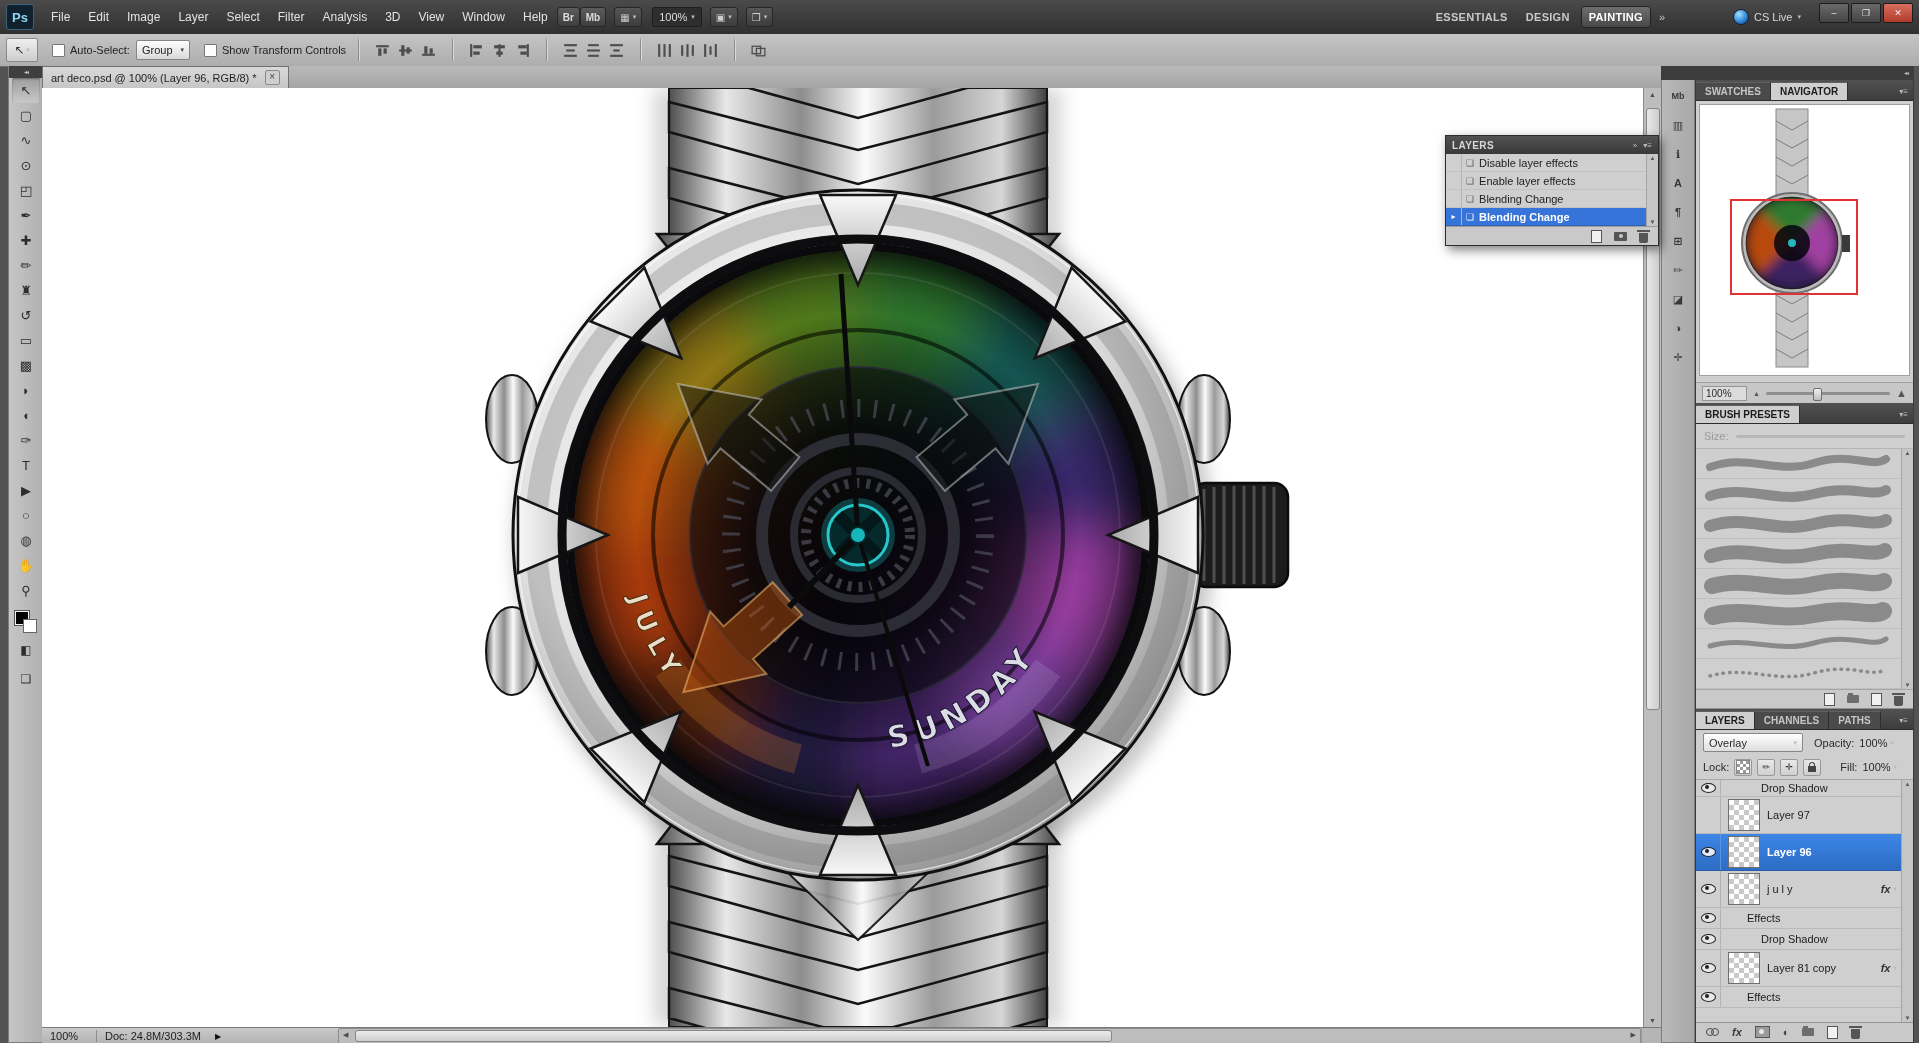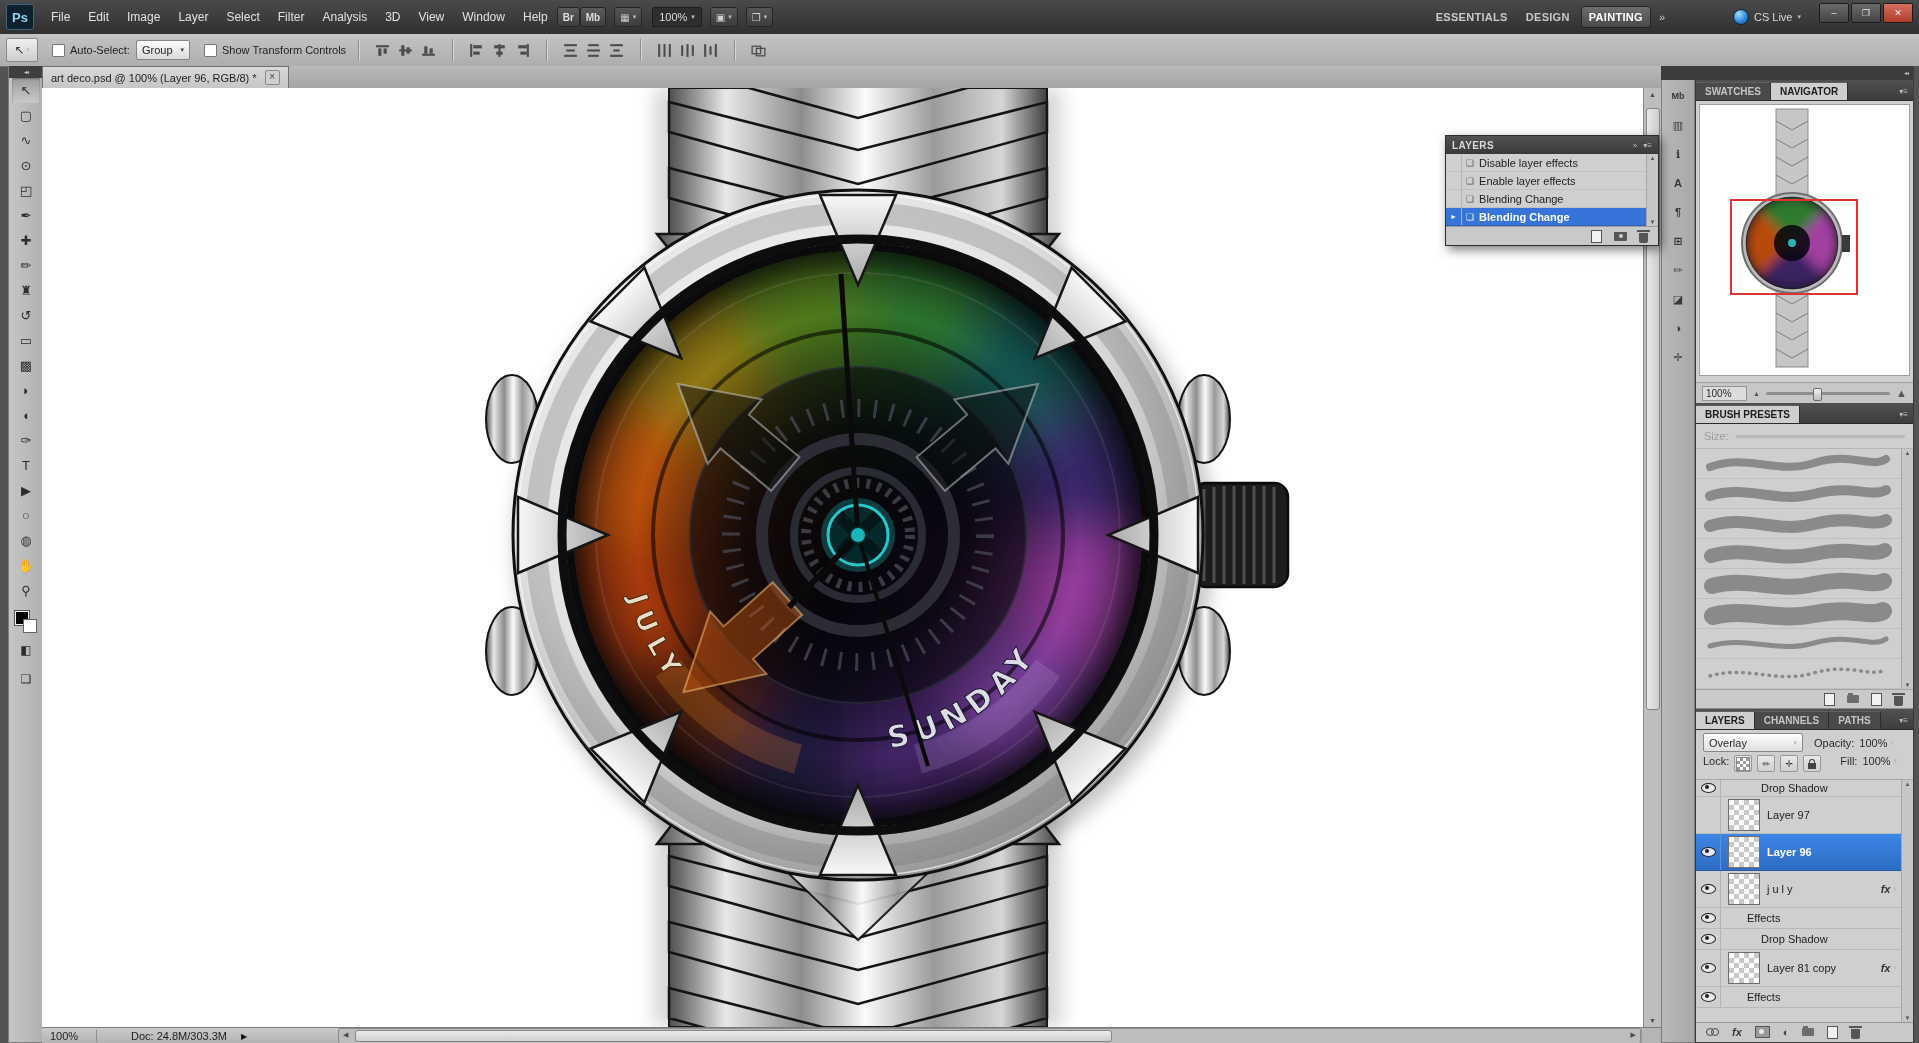--- a/index.html
+++ b/index.html
@@ -52,21 +52,21 @@
   .tabbar{position:absolute;left:0;top:0;width:1763px;height:22px;background:linear-gradient(#b9b9b9,#a5a5a5);border-bottom:1px solid #6d6d6d;display:flex;align-items:flex-end;}
   .doctab{height:21px;margin-left:0;background:linear-gradient(#d9d9d9,#c6c6c6);border:1px solid #717171;border-bottom:none;display:flex;align-items:center;padding:0 8px;font-size:11px;color:#1d1d1d;gap:8px;}
   .tabx{width:13px;height:13px;border:1px solid #8a8a8a;border-radius:2px;background:#cfcfcf;color:#444;font-size:10px;line-height:11px;text-align:center;}
   .viewport{position:absolute;left:0;top:22px;width:1602px;height:939px;background:#ffffff;overflow:hidden;}
   .vscroll{position:absolute;right:0;top:22px;width:17px;height:939px;background:#bdbdbd;border-left:1px solid #8a8a8a;}
   .vthumb{position:absolute;left:2px;top:20px;width:12px;height:600px;background:linear-gradient(90deg,#e9e9e9,#cdcdcd);border:1px solid #868686;border-radius:3px;}
   .sarrow{position:absolute;width:100%;text-align:center;font-size:7px;color:#4c4c4c;}
   .statusbar{position:absolute;left:0;top:961px;width:1619px;height:16px;background:linear-gradient(#c9c9c9,#b2b2b2);border-top:1px solid #7a7a7a;display:flex;align-items:center;font-size:11px;color:#1e1e1e;}
   .st-zoom{margin-left:8px;width:46px;}
   .st-sep{width:1px;height:12px;background:#8e8e8e;margin-right:8px;}
-  .st-doc{margin-left:26px;}
+  .st-doc{}
   .st-fly{margin-left:14px;font-size:8px;color:#111;}
   .hscroll{position:absolute;left:296px;right:20px;top:962px;height:14px;background:#bdbdbd;border:1px solid #8d8d8d;border-radius:2px;}
   .hthumb{position:absolute;left:16px;top:1px;width:58%;height:10px;background:linear-gradient(#ebebeb,#cfcfcf);border:1px solid #868686;border-radius:3px;}
   .harrow{position:absolute;top:2px;font-size:7px;color:#4c4c4c;}
   .corner{position:absolute;right:0;top:961px;width:19px;height:16px;background:#b5b5b5;border-top:1px solid #7a7a7a;border-left:1px solid #9a9a9a;}
 
   
   .hist{position:absolute;left:1445px;top:135px;width:212px;background:#cfcfcf;border:1px solid #2c2c2c;box-shadow:3px 4px 10px rgba(0,0,0,.5);z-index:60;}
   .hist-title{height:18px;background:linear-gradient(#525252,#393939);display:flex;align-items:center;padding:0 6px;gap:6px;}
   .hist-title .t{color:#d8d8d8;font-size:10px;font-weight:bold;letter-spacing:.4px;flex:1;}
@@ -112,21 +112,21 @@
   .bw1 path{stroke-width:8;} .bw2 path{stroke-width:10;} .bw3 path{stroke-width:12;} .bw4 path{stroke-width:14;}
   .bw5 path{stroke-width:16;} .bw6 path{stroke-width:18;} .bw7 path{stroke-width:5;}
   .bw8 path{stroke-width:3.5;stroke-dasharray:.6 6;}
   .bp-scroll{position:absolute;right:0;top:0;bottom:0;width:11px;background:#c6c6c6;border-left:1px solid #a5a5a5;display:flex;flex-direction:column;justify-content:space-between;align-items:center;font-size:6px;color:#555;padding:1px 0;}
   .bp-foot{height:18px;display:flex;align-items:center;justify-content:flex-end;gap:12px;padding:0 10px;background:#c9c9c9;border-bottom:1px solid #8f8f8f;color:#444;}
 
   
   .blendrow{height:25px;display:flex;align-items:center;padding:0 7px;gap:5px;font-size:11px;color:#2a2a2a;}
   .blendbox{width:88px;height:17px;background:linear-gradient(#ffffff,#dedede);border:1px solid #878787;border-radius:2px;display:flex;align-items:center;justify-content:space-between;padding:0 5px;}
   .valbox{display:flex;align-items:center;gap:3px;}
-  .lockrow{height:24px;display:flex;align-items:flex-start;padding:0 7px;gap:5px;font-size:11px;color:#2a2a2a;border-bottom:1px solid #a8a8a8;}
+  .lockrow{height:24px;display:flex;align-items:center;padding:0 7px;gap:5px;font-size:11px;color:#2a2a2a;border-bottom:1px solid #a8a8a8;}
   .lkb{width:16px;height:15px;border:1px solid #989898;border-radius:2px;background:linear-gradient(#e9e9e9,#cfcfcf);display:flex;align-items:center;justify-content:center;font-size:9px;color:#333;}
   .llist{position:relative;height:242px;background:#cfcfcf;overflow:hidden;padding-right:12px;}
   .lrow{display:flex;align-items:center;border-bottom:1px solid #b9b9b9;position:relative;color:#1c1c1c;}
   .lrow.l{height:36px;align-items:center;}
   .lrow.e{height:20px;font-size:11px;}
   .lrow.partial{height:16px;overflow:hidden;}
   .eyecell{width:24px;align-self:stretch;border-right:1px solid #b2b2b2;display:flex;align-items:center;justify-content:center;flex:none;}
   .thumb{width:30px;height:30px;border:1px solid #6f6f6f;margin:0 7px;flex:none;}
   .lname{font-size:11px;}
   .lname.spaced{letter-spacing:3px;}

